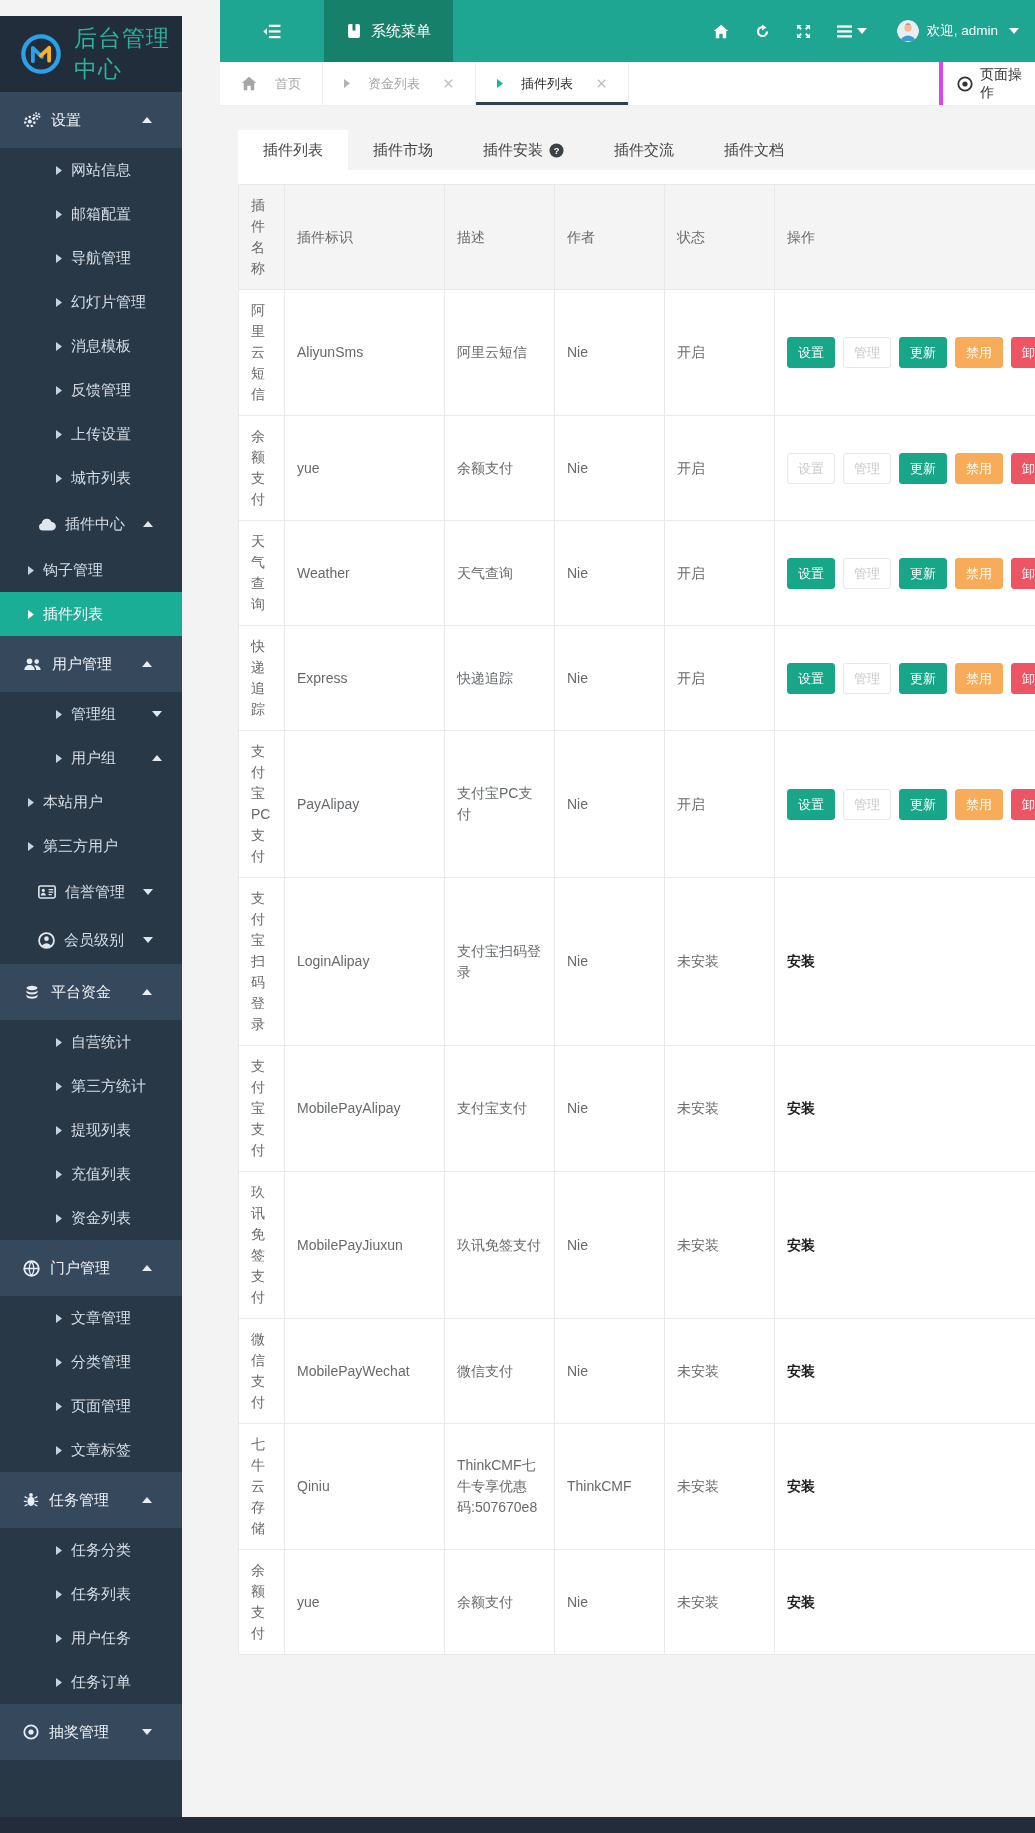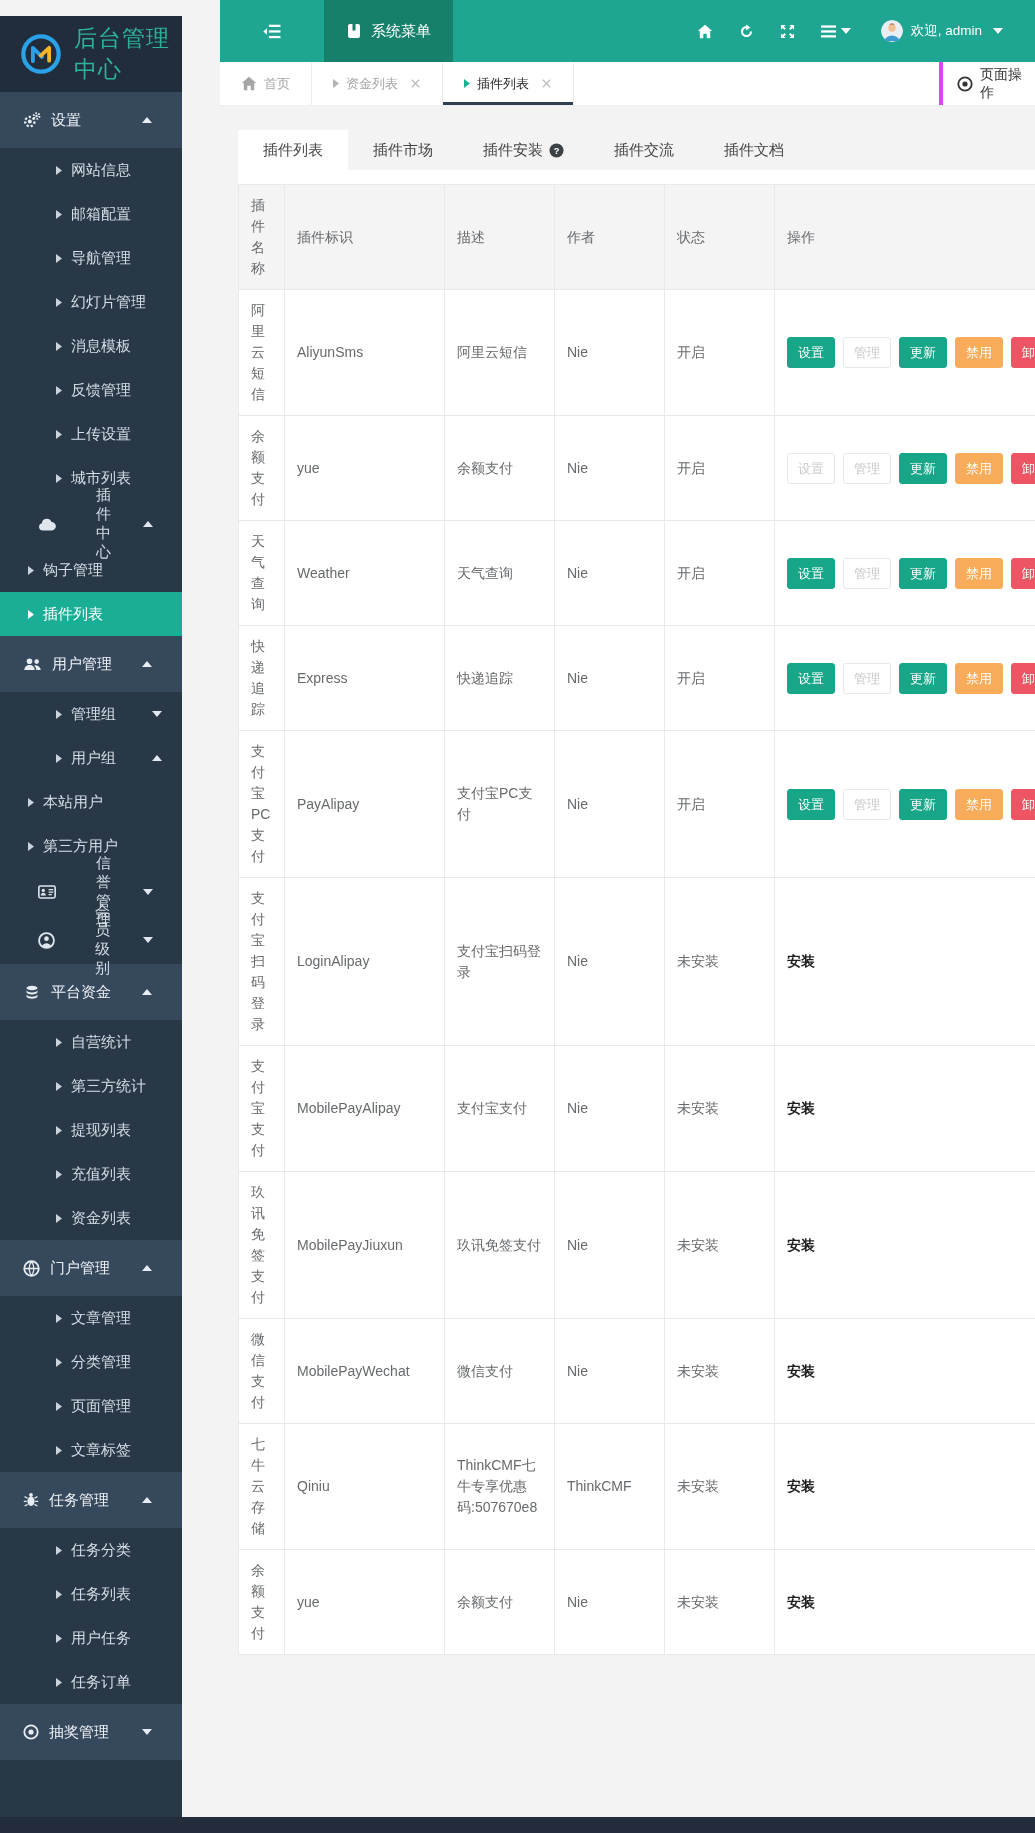--- a/index.html
+++ b/index.html
@@ -13,39 +13,39 @@
 
 
 .sidebar { position:absolute; left:0; top:16px; width:182px; height:1833px; background:#293846; z-index:3; }
 .logo-area { height:76px; background:#222d3c; display:flex; align-items:center; padding-left:20px; gap:12px; }
 .logo-title { color:#2bb29b; font-size:23px; letter-spacing:1px; }
 .sec-header { height:56px; display:flex; align-items:center; background:#35485c; color:#eef2f6; font-size:15px; padding:0 20px 0 23px; }
 .sec-header .ic { margin-right:10px; color:#e8edf3; }
 .caret { margin-left:auto; color:#e2e9f0; }
 .menu-item { height:44px; display:flex; align-items:center; color:#d5dee8; font-size:15px; padding:0 20px 0 48px; }
 .menu-item .tri { margin-right:9px; color:#c9d3de; }
-.menu-item.group { padding-left:38px; height:48px;gap:31px; }
+.menu-item.group { padding-left:38px; height:48px; }
 .menu-item.group .ic { margin-right:9px; color:#dfe6ee; }
 .menu-item.lvl2b { padding-left:56px; }
 .menu-item.lvl3 { padding-left:28px; }
 .menu-item.active { background:#1bae97; color:#fff; }
 .menu-item.active .tri { color:#fff; }
 
 
 .topbar { position:absolute; left:220px; top:0; width:815px; height:62px; background:#1ea692; display:flex; align-items:center; color:#fff; z-index:2; }
 .nav-toggle { width:104px; display:flex; justify-content:center; align-items:center; height:62px; cursor:pointer; }
 .sysmenu { height:62px; background:#16806b; display:flex; align-items:center; padding:0 22px; gap:9px; font-size:15px; }
-.top-right { margin-left:auto; display:flex; align-items:center; padding-right:32px; }
+.top-right { margin-left:auto; display:flex; align-items:center; padding-right:16px; }
 .top-icon { margin-left:26px; display:inline-flex; align-items:center; gap:5px; cursor:pointer; }
 .avatar { width:22px; height:22px; border-radius:50%; overflow:hidden; margin-left:30px; }
 .welcome { font-size:13.5px; margin:0 6px 0 8px; }
 
 
 .crumbbar { position:absolute; left:220px; top:62px; width:815px; height:44px; background:#fff; display:flex; align-items:stretch; border-bottom:1px solid #eceff1; z-index:2; }
-.crumb { display:flex; align-items:center; gap:7px; padding:0 21px; font-size:13px; color:#a5a5a5; border-right:1px solid #ededef; position:relative; cursor:pointer; }
+.crumb { display:flex; align-items:center; gap:18px; padding:0 21px; font-size:13px; color:#a5a5a5; border-right:1px solid #ededef; position:relative; cursor:pointer; }
 .crumb .ic { color:#a5a5a5; }
 .crumb .tri { color:#b3b3b3; }
 .crumb .x { color:#c0c0c0; font-size:14px; margin-left:5px; }
 .crumb.active { color:#2c2c2c; }
 .crumb.active .tri { color:#1ab394; }
 .crumb.active::after { content:""; position:absolute; left:0; right:0; bottom:0; height:3px; background:#2f4050; }
 .page-ops { margin-left:auto; display:flex; align-items:center; gap:7px; border-left:4px solid #d946ef; padding-left:14px; color:#333; font-size:14px; width:96px; flex:none; }
 .page-ops .ic { color:#333; }
 
 

